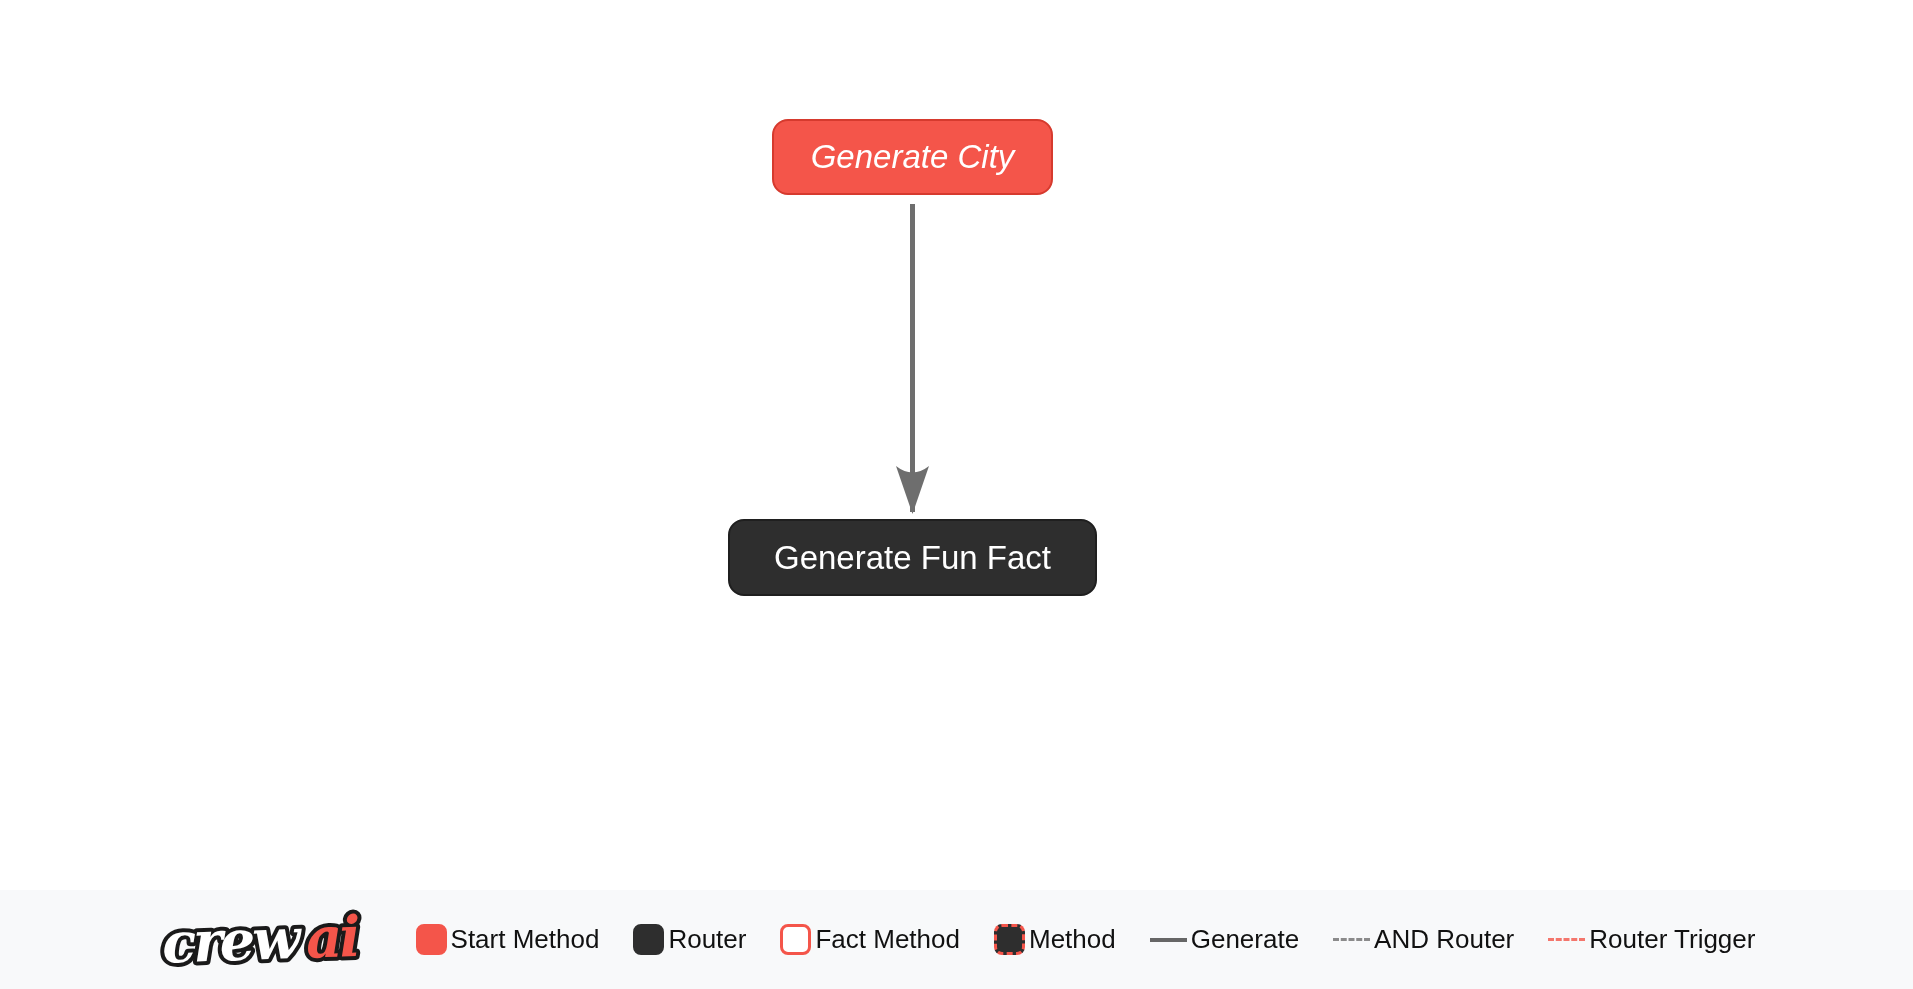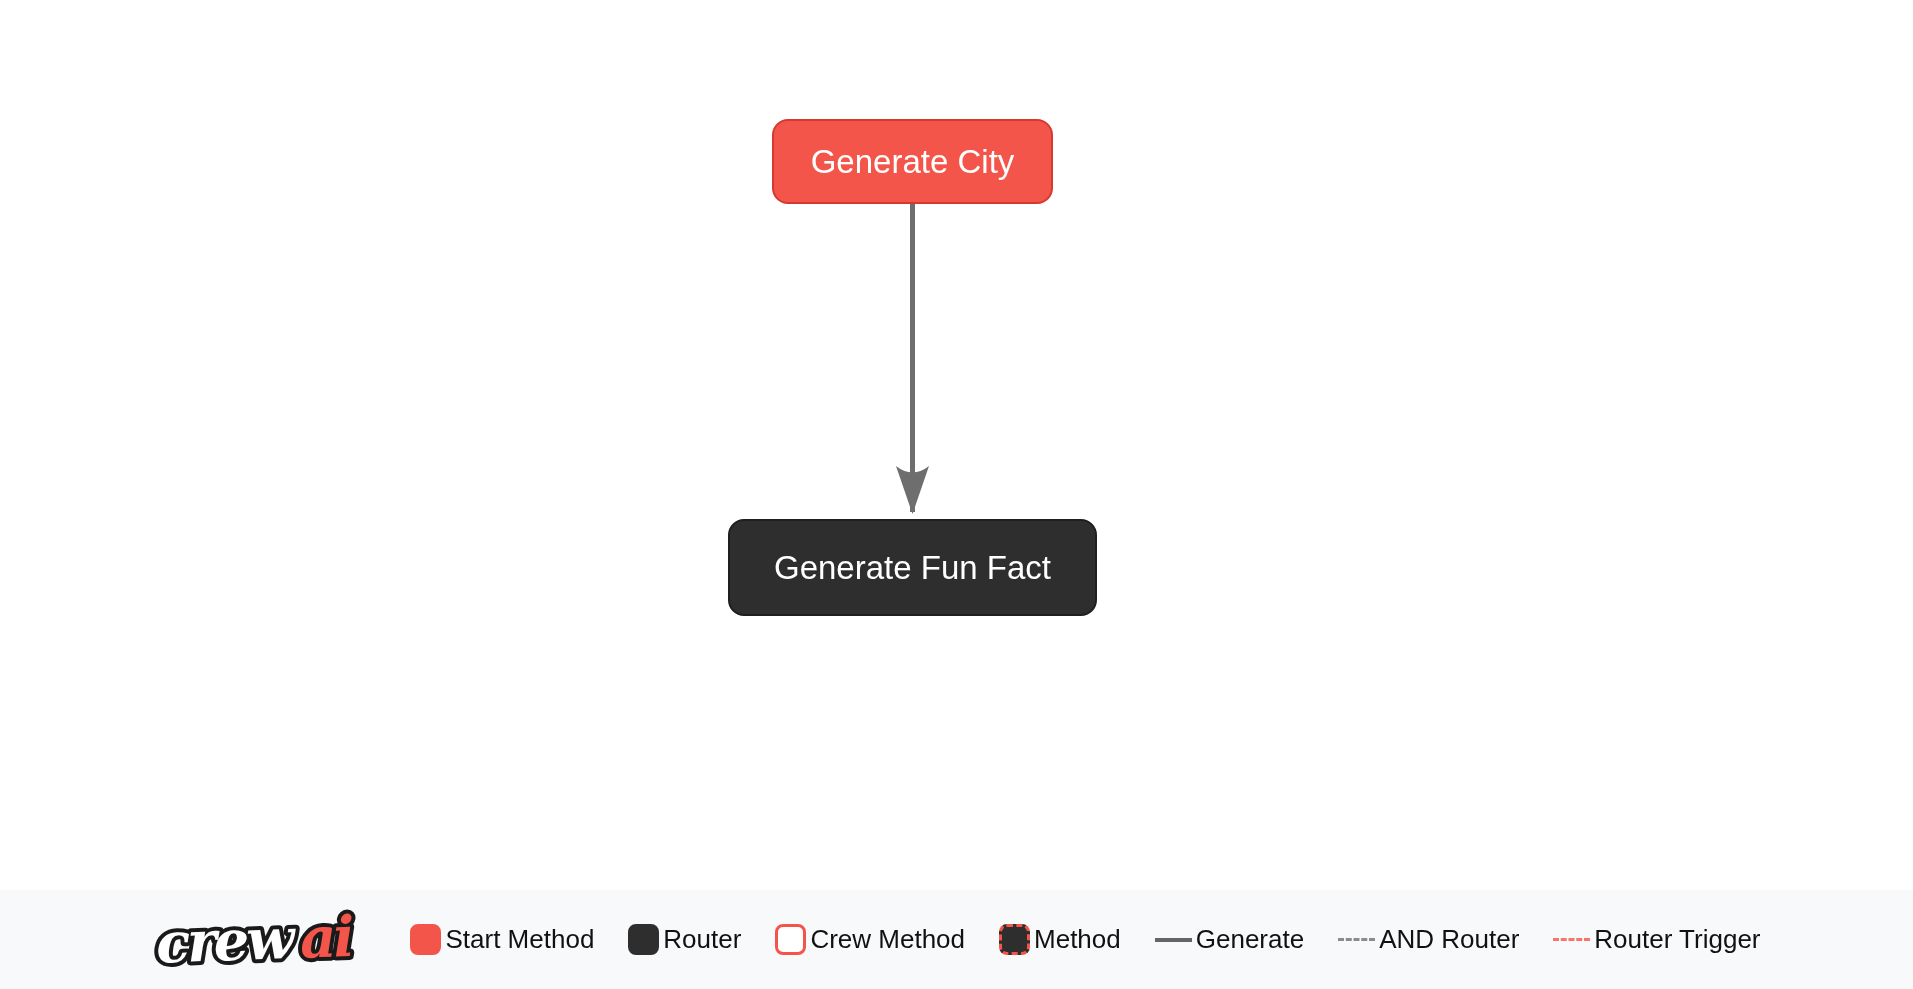--- a/index.html
+++ b/index.html
@@ -27,27 +27,28 @@
     align-items: center;
     justify-content: center;
     border-radius: 16px;
     color: #ffffff;
     font-size: 33px;
     white-space: nowrap;
     cursor: pointer;
   }
   .node-start {
     left: 772px; top: 119px;
-    width: 281px; height: 85px;
+    width: 281px; height: 76px;
     background: #f4554a;
     border: 2px solid #d63a2e;
+    font-style: italic;
   }
   .node-method {
     left: 728px; top: 519px;
-    width: 369px; height: 97px;
+    width: 369px; height: 77px;
     background: #2e2e2e;
     border: 2px solid #1f1f1f;
   }
   
   .footer {
     position: absolute;
     left: 0; top: 890px;
     width: 1913px; height: 99px;
     background: #f8f9fa;
     display: flex;
@@ -114,21 +115,21 @@
     <span>Start Method</span>
   </div>
 
   <div class="legend-item">
     <span class="swatch" style="background: rgb(46, 46, 46); border-color: rgb(46, 46, 46);"></span>
     <span>Router</span>
   </div>
 
   <div class="legend-item">
     <span class="swatch" style="background: rgb(255, 255, 255); border-color: rgb(244, 85, 74);"></span>
-    <span>Crew Method</span>
+    <span>Fact Method</span>
   </div>
 
   <div class="legend-item">
     <span class="swatch dashed" style="background: rgb(46, 46, 46); border-color: rgb(244, 85, 74);"></span>
     <span>Method</span>
   </div>
 
   <div class="legend-item">
     <span class="line-swatch" style="border-top-color: rgb(102, 102, 102);"></span>
     <span>Generate</span>

